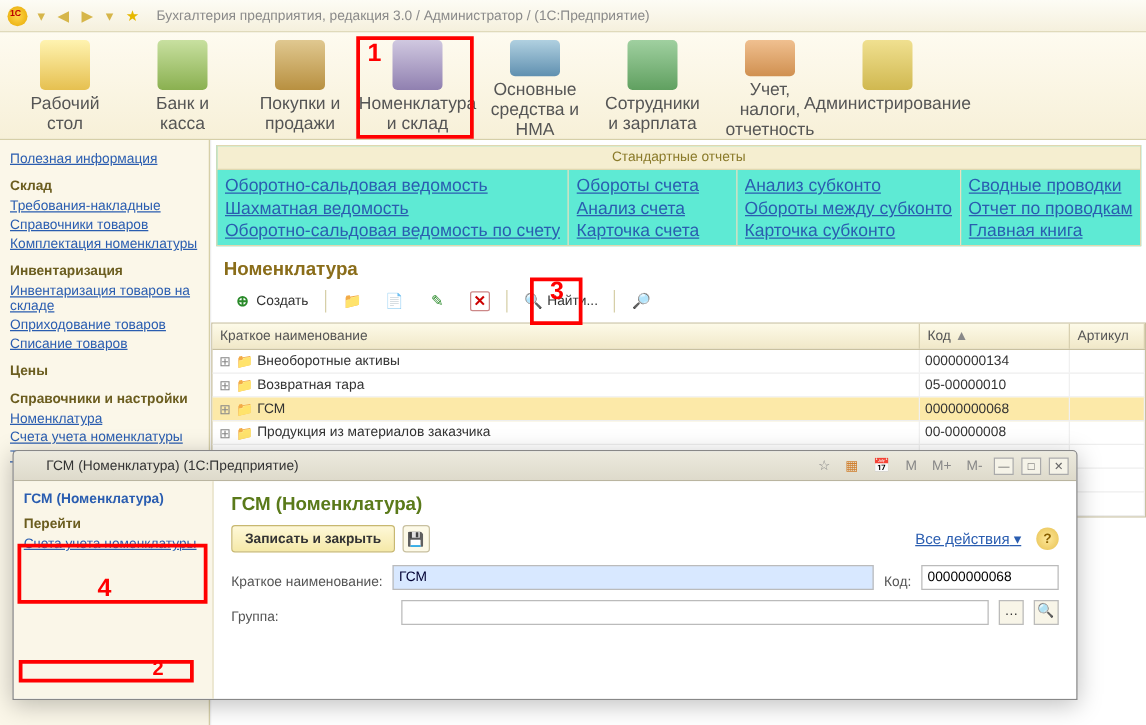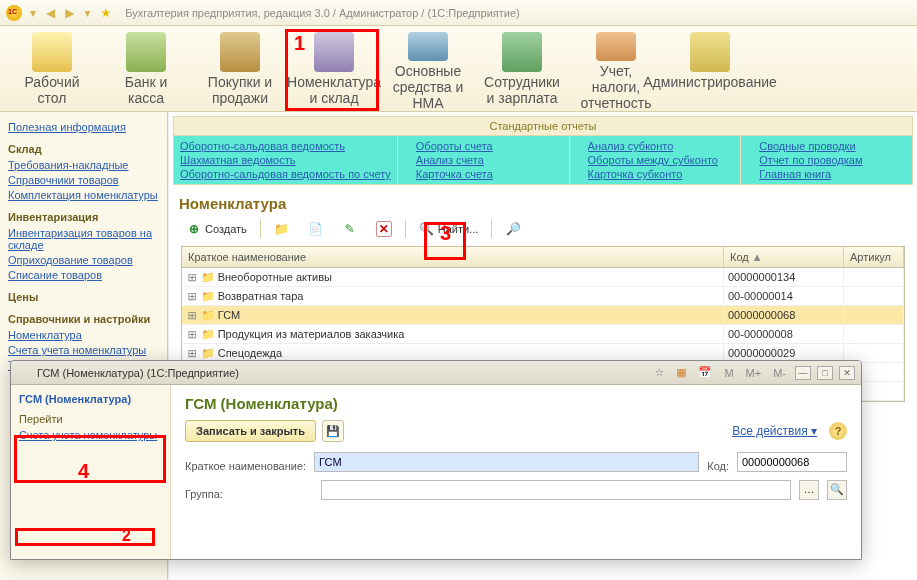--- a/index.html
+++ b/index.html
@@ -23,37 +23,37 @@
 
 .content-wrap { display: flex; height: calc(100% - 112px); }
 .sidebar { width: 168px; background: #fbf7e9; border-right: 1px solid #d6cfa8; padding: 6px 8px; overflow: hidden; }
 .sidebar a { display: block; color: #2a5db0; text-decoration: underline; font-size: 11px; margin: 3px 0; cursor: pointer; }
 .sidebar .section-head { color: #6b5d1f; font-weight: bold; font-size: 11px; margin: 10px 0 4px; }
 
 
 .main-area { flex: 1; background: #fff; border-left: 1px solid #eee; display: flex; flex-direction: column; }
 .reports-panel { background: #5eead4; border: 1px solid #e0d8b0; margin: 4px; }
 .reports-head { text-align: center; color: #8a7a2a; font-size: 11px; padding: 3px; background: #f5eed0; border-bottom: 1px solid #e0d8b0; }
-.reports-body { display: flex; font-size: 11px; gap: 12px; }
+.reports-body { display: flex; font-size: 14px; }
 .reports-col { flex: 1; padding: 2px 6px; border-right: 1px solid #e8e0c0; }
 .reports-col:last-child { border-right: none; }
 .reports-col a { display: block; color: #2a5db0; text-decoration: underline; margin: 2px 0; cursor: pointer; white-space: nowrap; overflow: hidden; text-overflow: ellipsis; }
 
 .section-title { font-size: 15px; color: #8a6d1a; font-weight: bold; padding: 6px 10px 4px; }
 .list-toolbar { display: flex; align-items: center; gap: 4px; padding: 2px 10px 6px; }
 .list-toolbar .btn { display: flex; align-items: center; gap: 3px; padding: 2px 6px; border: 1px solid transparent; border-radius: 3px; cursor: pointer; font-size: 11px; }
 .list-toolbar .icon-sm { width: 16px; height: 16px; display: inline-flex; align-items: center; justify-content: center; font-size: 12px; }
 .list-toolbar .sep { width: 1px; height: 18px; background: #d6cfa8; margin: 0 2px; }
 .green-plus { color: #2a8a2a; font-weight: bold; }
 .red-x { color: #c00; font-weight: bold; border: 1px solid #c88; padding: 0 3px; border-radius: 2px; font-size: 9px; }
 .pencil { color: #2a8a2a; }
 .magnifier { color: #888; }
 
 
-.grid { border: 1px solid #c8c0a0; margin: 0 12px; }
+.grid { border: 1px solid #c8c0a0; margin: 0 0; }
 .grid-head { display: flex; background: linear-gradient(#fdfae8, #f0e8c8); border-bottom: 1px solid #c8c0a0; }
 .grid-head .gh { padding: 4px 6px; font-size: 11px; color: #555; border-right: 1px solid #d8d0b0; }
 .grid-row { display: flex; border-bottom: 1px solid #eee; align-items: center; height: 19px; font-size: 11px; }
 .grid-row.selected { background: #fce9a8; }
 .grid-row .gc { padding: 0 4px; border-right: 1px solid #f0f0f0; display: flex; align-items: center; gap: 3px; height: 100%; }
 .grid-row .folder-icon { color: #e6b800; }
 .grid-row .expand { color: #888; width: 12px; text-align: center; cursor: pointer; }
 .col-name { flex: 1; }
 .col-code { width: 120px; }
 .col-art { width: 60px; }
@@ -235,21 +235,21 @@
             </div>
     <div class="gc col-code">00000000134</div>
     <div class="gc col-art"></div>
           </div>
           <div class="grid-row">
     <div class="gc col-name">
               <span class="expand">⊞</span>
               <span class="folder-icon">📁</span>
               <span>Возвратная тара</span>
             </div>
-    <div class="gc col-code">00-00000014</div>
+    <div class="gc col-code">05-00000010</div>
     <div class="gc col-art"></div>
           </div>
           <div class="grid-row selected">
     <div class="gc col-name">
               <span class="expand">⊞</span>
               <span class="folder-icon">📁</span>
               <span>ГСМ</span>
             </div>
     <div class="gc col-code">00000000068</div>
     <div class="gc col-art"></div>
@@ -306,21 +306,21 @@
     <span class="tool-icon">M</span>
     <span class="tool-icon">M+</span>
     <span class="tool-icon">M-</span>
     <span class="win-btn">—</span>
     <span class="win-btn">□</span>
     <span class="win-btn">✕</span>
   </div>
   <div class="modal-body">
     <div class="modal-nav">
       <div class="nav-title">ГСМ (Номенклатура)</div>
-      <a style="color:#6b5d1f; text-decoration:none; font-weight:normal;">Перейти</a>
+      <a style="color:#6b5d1f; text-decoration:none; font-weight:bold;">Перейти</a>
       <div id="modal-nav-links">
           <a>Счета учета номенклатуры</a>
         </div>
     </div>
     <div class="modal-main">
       <h2>ГСМ (Номенклатура)</h2>
       <div class="modal-actions">
         <button class="btn-primary">Записать и закрыть</button>
         <div class="btn-icon">
             <span style="color:#4060a0">💾</span>

